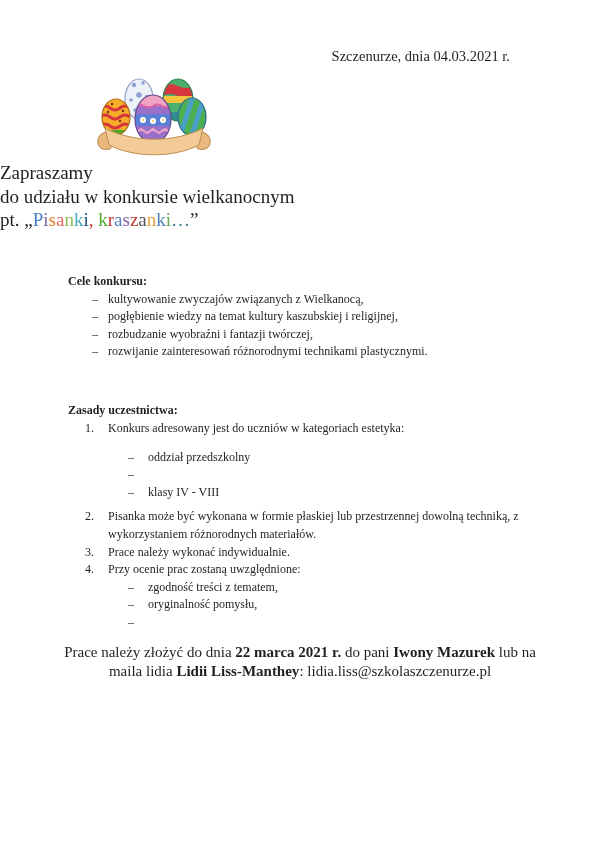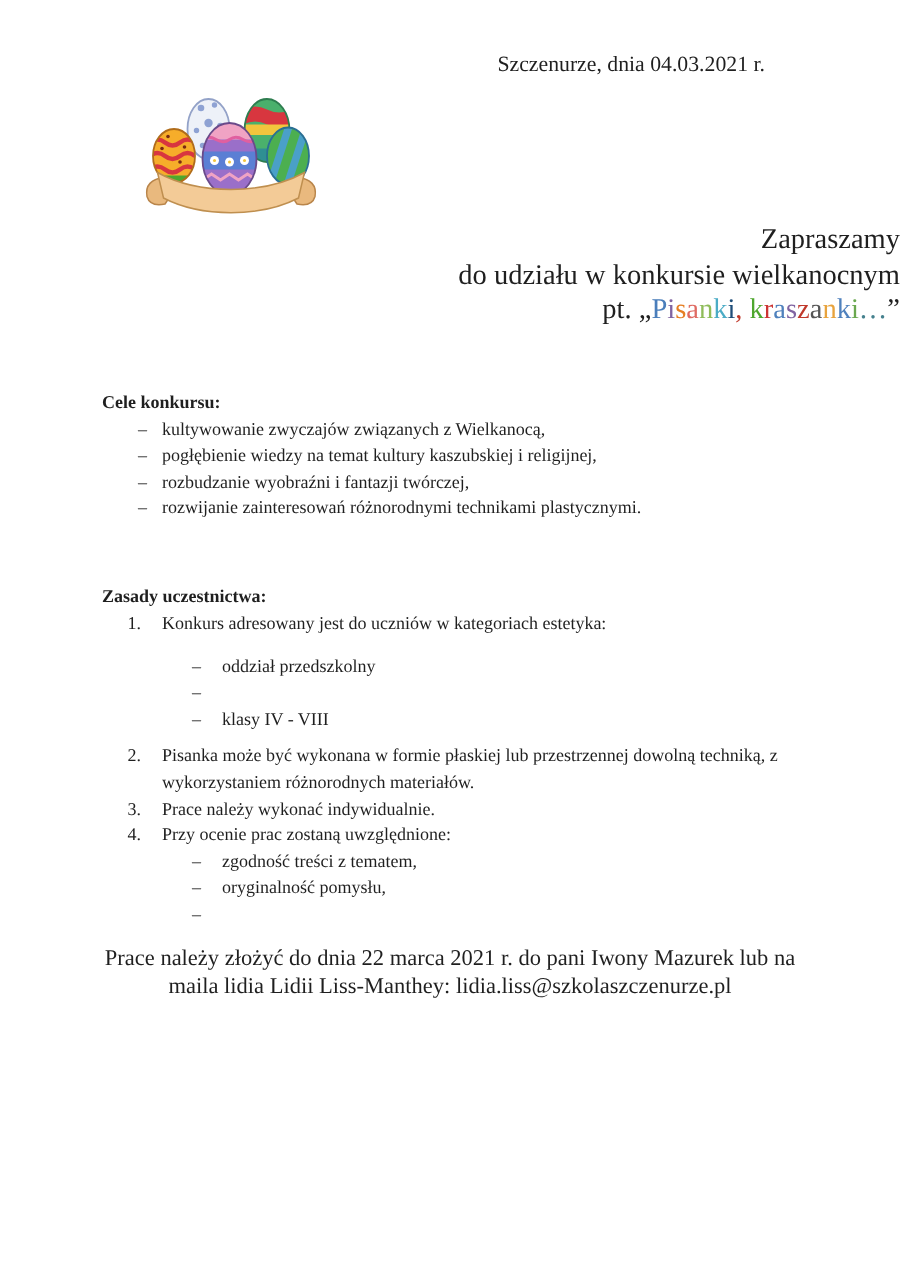--- a/index.html
+++ b/index.html
@@ -1,35 +1,35 @@
 <!DOCTYPE html>
 <html><head>
 <meta charset="utf-8">
 <style>
   html,body{margin:0;padding:0;background:#ffffff;}
   .page{
     position:relative;width:600px;height:677px;background:#ffffff;
-    font-family:"Liberation Serif",serif;color:#1f1f1f;overflow:hidden;
+    font-family:"Liberation Serif",serif;color:#1f1f1f;overflow:hidden;margin-top:13px;
   }
   .date{position:absolute;top:35px;left:0;right:90px;text-align:right;font-size:14.5px;}
   .eggs{position:absolute;top:56px;left:92px;width:124px;height:88px;}
-  .title{position:absolute;top:148px;left:0;width:100%;text-align:right;font-size:19px;line-height:23.5px;}
+  .title{position:absolute;top:148px;left:0;width:100%;text-align:left;font-size:19px;line-height:23.5px;}
   .sec{position:absolute;left:68px;font-size:12px;line-height:17.6px;}
   .sec-cele{top:260px;width:452px;}
   .sec-zasady{top:389px;width:452px;}
   .hd{font-weight:bold;}
   .row{display:flex;align-items:flex-start;}
   .dash1{flex:none;margin-left:24px;width:16px;}
   .num{flex:none;margin-left:17px;width:23px;}
   .sdash{flex:none;margin-left:60px;width:20px;}
   .itx{flex:1;}
   .grp-age{margin:11.5px 0 7px 0;}
   .grp-crit{margin:0;}
   .footer{position:absolute;top:630px;left:40px;width:520px;text-align:center;font-size:15px;line-height:18.5px;}
-  .footer b{font-weight:normal;text-align:center;}
+  .footer b{font-weight:bold;text-align:center;}
   .bunny{position:absolute;top:684px;left:252px;width:104px;height:122px;}
 </style>
 </head>
 <body>
 
 <div class="page">
 
   <div class="date">Szczenurze, dnia 04.03.2021 r.</div>
 
   <svg class="eggs" viewBox="0 0 124 88" xmlns="http://www.w3.org/2000/svg">

